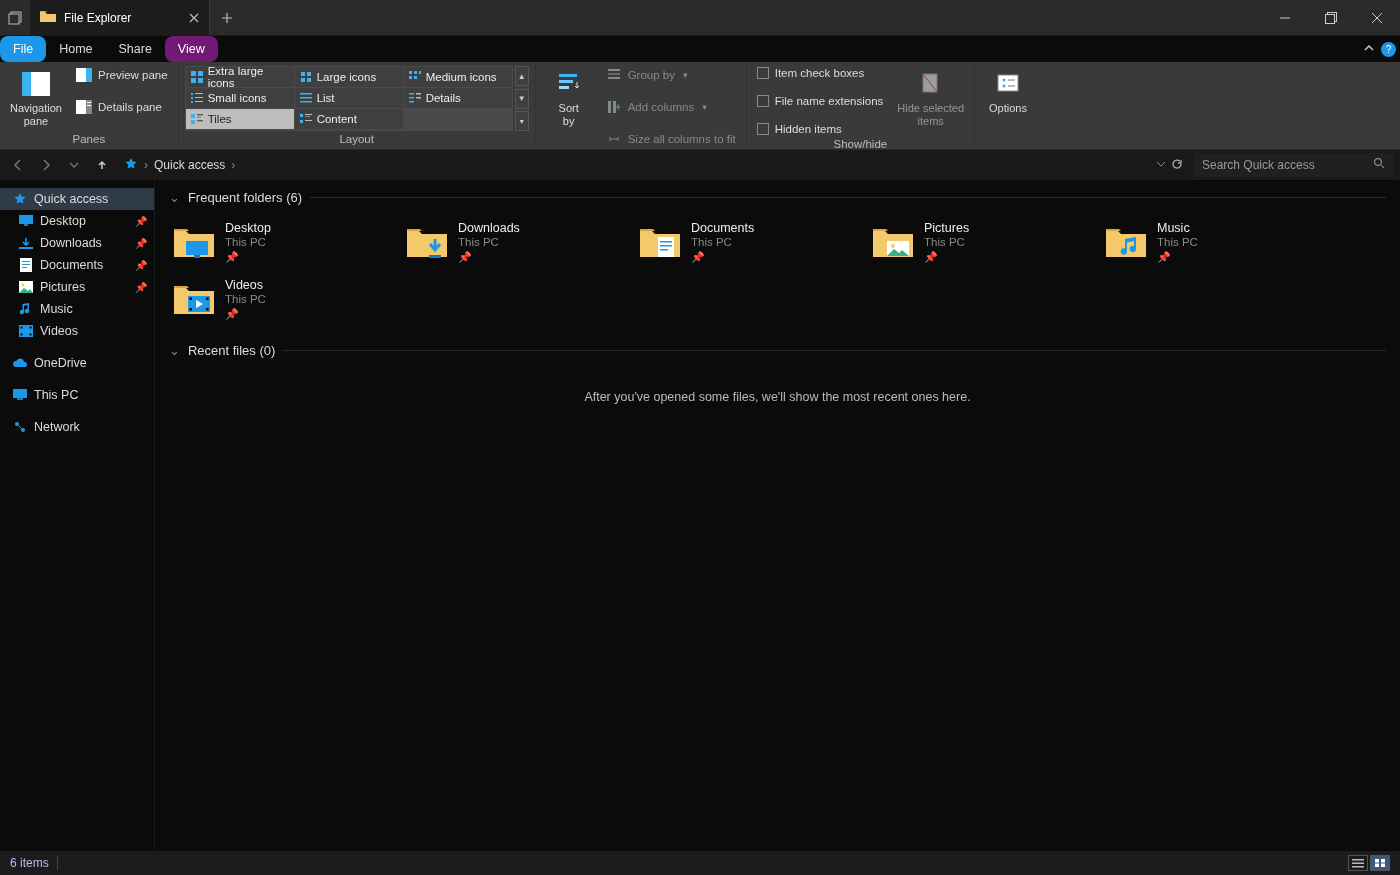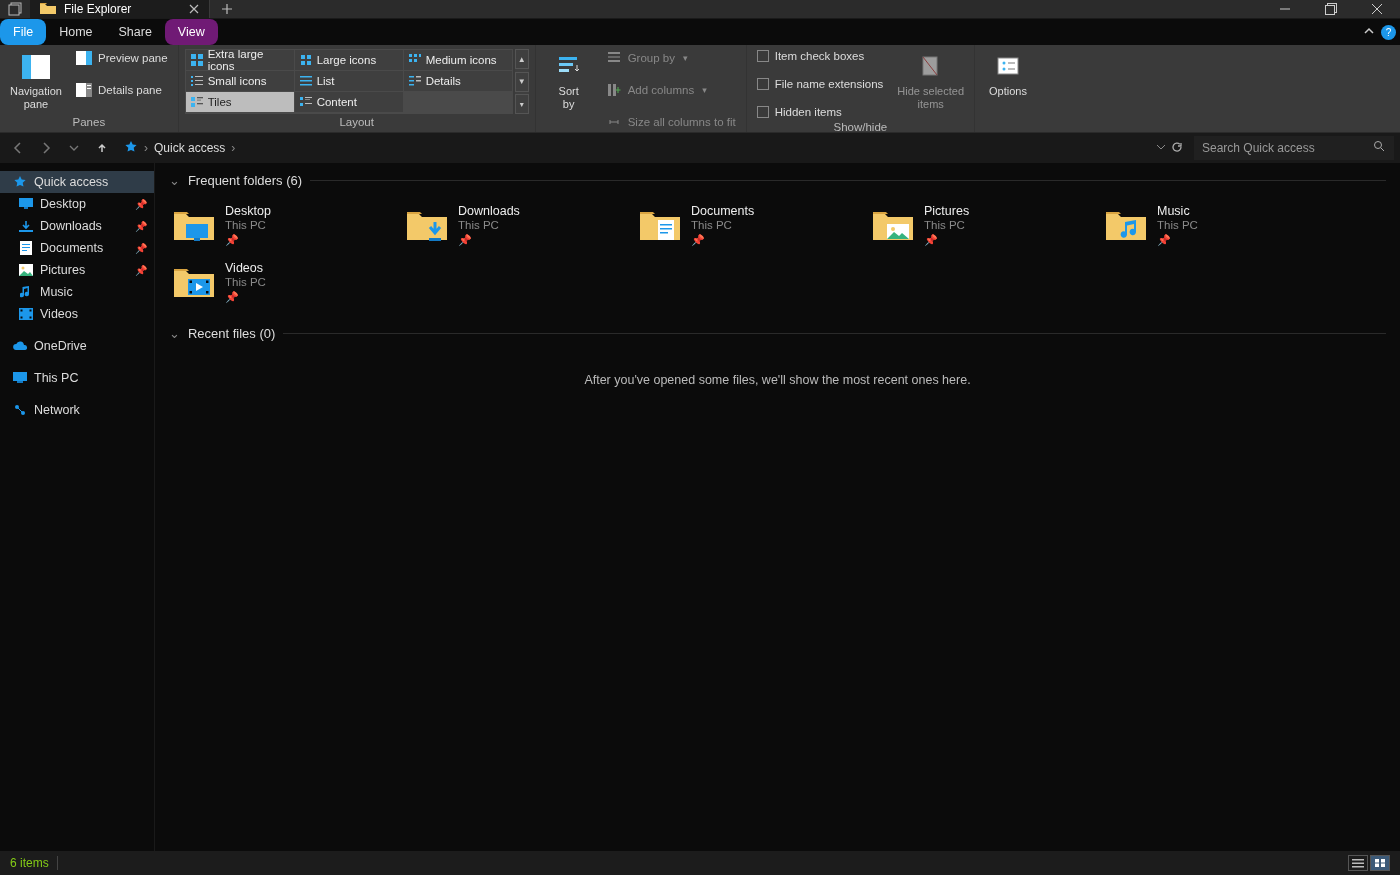--- a/index.html
+++ b/index.html
@@ -1,19 +1,19 @@
 <!DOCTYPE html>
 <html><head>
 <meta charset="utf-8">
 <style>
   * { box-sizing: border-box; margin: 0; padding: 0; font-family: "Segoe UI", Arial, sans-serif; }
   body { width: 1400px; height: 875px; background: #0b0b0b; color: #fff; font-size: 12px; overflow: hidden; display: flex; flex-direction: column; }
 
   
-  .titlebar { height: 19px; background: #2b2b2b; display: flex; align-items: stretch; border-bottom: 1px solid #1a1a1a; }
+  .titlebar { height: 36px; background: #2b2b2b; display: flex; align-items: stretch; border-bottom: 1px solid #1a1a1a; }
   .titlebar .sysicon { width: 30px; display: flex; align-items: center; justify-content: center; }
   .tab { display: flex; align-items: center; gap: 8px; padding: 0 10px; background: #1c1c1c; border-right: 1px solid #3a3a3a; min-width: 180px; position: relative; }
   .tab .close { position: absolute; right: 6px; width: 18px; height: 18px; display: flex; align-items: center; justify-content: center; color: #bbb; }
   .newtab { width: 34px; display: flex; align-items: center; justify-content: center; color: #bbb; }
   .titlebar .spacer { flex: 1; }
   .winbtn { width: 46px; display: flex; align-items: center; justify-content: center; color: #ccc; }
 
   
   .menubar { height: 26px; background: #0b0b0b; display: flex; align-items: stretch; position: relative; }
   .mtab { padding: 0 13px; display: flex; align-items: center; font-size: 12.5px; border-radius: 8px; }
@@ -78,21 +78,21 @@
   .folder-item { width: 215px; display: flex; align-items: flex-start; gap: 10px; padding: 4px 4px 10px 4px; }
   .folder-item .ficon { width: 42px; height: 42px; flex: none; display: flex; align-items: center; justify-content: center; }
   .folder-item .ftxt { display: flex; flex-direction: column; gap: 1px; }
   .folder-item .fname { color: #eee; font-size: 12.5px; }
   .folder-item .floc { color: #8a8a8a; font-size: 11.5px; }
   .folder-item .fpin { color: #888; font-size: 11px; margin-top: 2px; }
 
   .recent-empty { text-align: center; color: #bbb; padding: 20px 0; font-size: 12.5px; }
 
   
-  .statusbar { height: 22px; background: #1c1c1c; display: flex; align-items: center; padding: 12px 10px; color: #84cc16; font-size: 12px; }
+  .statusbar { height: 22px; background: #1c1c1c; display: flex; align-items: center; padding: 12px 10px; color: #c4b5fd; font-size: 12px; }
   .statusbar .divider { width: 1px; height: 14px; background: #444; margin: 0 8px; }
   .statusbar .viewbtns { margin-left: auto; display: flex; gap: 2px; }
   .vb { width: 20px; height: 16px; border: 1px solid #555; display: flex; align-items: center; justify-content: center; font-size: 9px; }
   .vb.active { background: #3c5a78; }
 
   
   .foldersvg { width: 40px; height: 34px; }
   .sideico { width: 16px; height: 16px; flex: none; display: flex; align-items: center; justify-content: center; }
 </style>
 </head>

